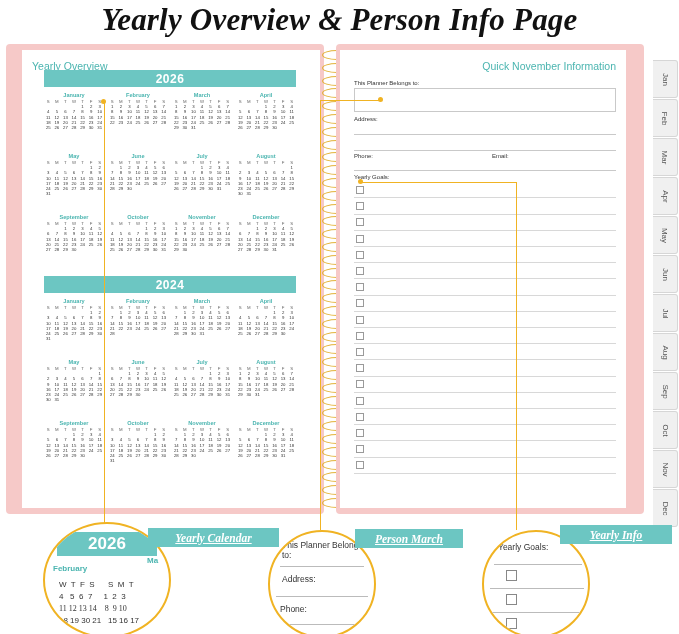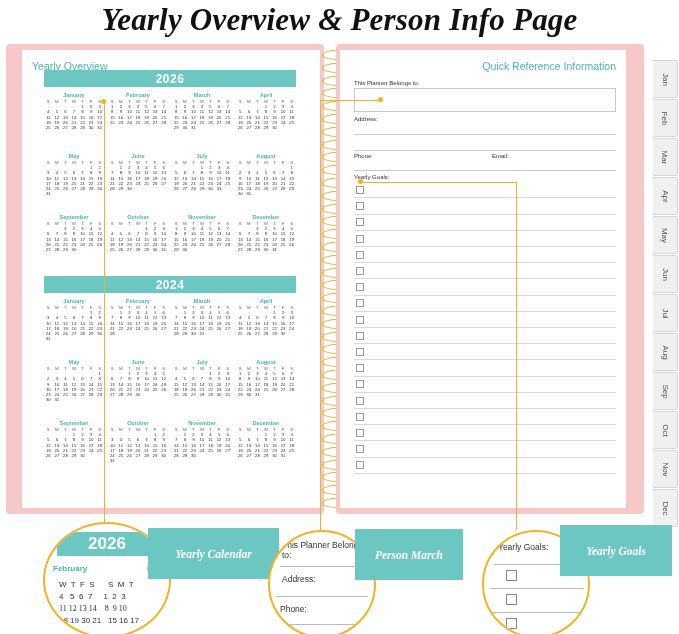--- a/index.html
+++ b/index.html
@@ -108,21 +108,22 @@
   }
   
   .circle{
     position:absolute;border:2px solid #f0b323;border-radius:50%;
     background:#fff;overflow:hidden;
   }
   .ribbon{
     position:absolute;height:19px;background:#6cc6c2;color:#fff;
     font-family:"Liberation Serif", serif;font-style:italic;font-weight:bold;
     font-size:11.5px;display:flex;align-items:center;justify-content:center;
-    padding:16px 8px;
+    padding:0 8px;
+    text-decoration:underline;
   }
   .leader{
     position:absolute;border:0;border-top:1.4px solid #f0b323;
   }
   .leaderv{
     position:absolute;border:0;border-left:1.4px solid #f0b323;
   }
   .dot{
     position:absolute;width:5px;height:5px;border-radius:50%;background:#f0b323;
   }
@@ -1690,21 +1691,21 @@
         <div class="coil" style="top: 402.8px;"></div>
         <div class="coil" style="top: 415.6px;"></div>
         <div class="coil" style="top: 428.4px;"></div>
         <div class="coil" style="top: 441.2px;"></div>
         <div class="coil" style="top: 454px;"></div>
       </div>
   </div>
 
   <div class="page right">
     <div class="inner right">
-      <div class="qref">Quick Reference Information</div>
+      <div class="qref">Quick November Information</div>
 
       <div class="field-label" style="left:14px;top:30px;">This Planner Belongs to:</div>
       <div class="boxline" style="left:14px;top:38px;right:10px;height:22px;"></div>
 
       <div class="field-label" style="left:14px;top:66px;">Address:</div>
       <div class="rule" style="left:14px;top:84px;right:10px;"></div>
       <div class="rule" style="left:14px;top:100px;right:10px;"></div>
 
       <div class="field-label" style="left:14px;top:103px;">Phone:</div>
       <div class="field-label" style="left:152px;top:103px;">Email:</div>
@@ -1818,21 +1819,21 @@
 <div class="leader" style="left:320px;top:100px;width:60px;"></div>
 <div class="dot" style="left:378px;top:97px;"></div>
 
 <div class="leaderv" style="left:516px;top:182px;height:348px;"></div>
 <div class="leader" style="left:360px;top:182px;width:157px;"></div>
 <div class="dot" style="left:358px;top:179px;"></div>
 
 <div class="circle" style="left:43px;top:522px;width:124px;height:112px;">
   <div class="z-yearbar" style="left:12px;top:8px;width:100px;height:24px;">2026</div>
   <div class="z-m" style="left:8px;top:40px;">February</div>
-  <div class="z-m" style="left:102px;top:40px;">Ma</div>
+  <div class="z-m" style="left:102px;top:32px;">Ma</div>
   <div class="z-row" style="left:14px;top:56px;">W  T  F  S      S  M  T</div>
   <div class="z-row" style="left:14px;top:68px;">4   5  6  7     1  2  3</div>
   <div class="z-row" style="left:14px;top:80px;font-family:Liberation Serif, serif;">11 12 13 14    8  9 10</div>
   <div class="z-row" style="left:14px;top:92px;">18 19 30 21   15 16 17</div>
 </div>
 <div class="ribbon" style="left:148px;top:528px;width:115px;">Yearly Calendar</div>
 
 <div class="circle" style="left:268px;top:530px;width:104px;height:104px;">
   <div class="z-lbl" style="left:12px;top:8px;">This Planner Belongs to:</div>
   <div class="z-rule" style="left:10px;top:34px;width:84px;"></div>
@@ -1845,13 +1846,13 @@
 
 <div class="circle" style="left:482px;top:530px;width:104px;height:104px;">
   <div class="z-lbl" style="left:14px;top:10px;">Yearly Goals:</div>
   <div class="z-rule" style="left:10px;top:32px;width:88px;"></div>
   <div class="z-chk" style="left:22px;top:38px;"></div>
   <div class="z-rule" style="left:6px;top:56px;width:94px;"></div>
   <div class="z-chk" style="left:22px;top:62px;"></div>
   <div class="z-rule" style="left:6px;top:80px;width:94px;"></div>
   <div class="z-chk" style="left:22px;top:86px;"></div>
 </div>
-<div class="ribbon" style="left:560px;top:525px;width:96px;">Yearly Goals</div>
+<div class="ribbon" style="left:560px;top:525px;width:96px;">Yearly Info</div>
 
 </body></html>

